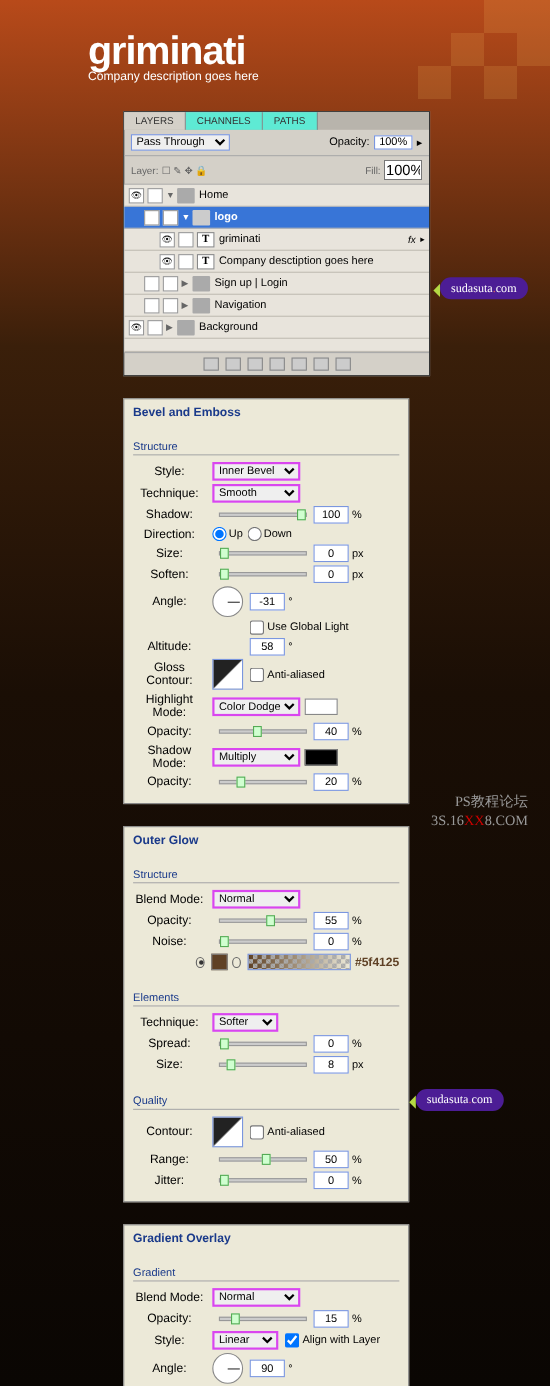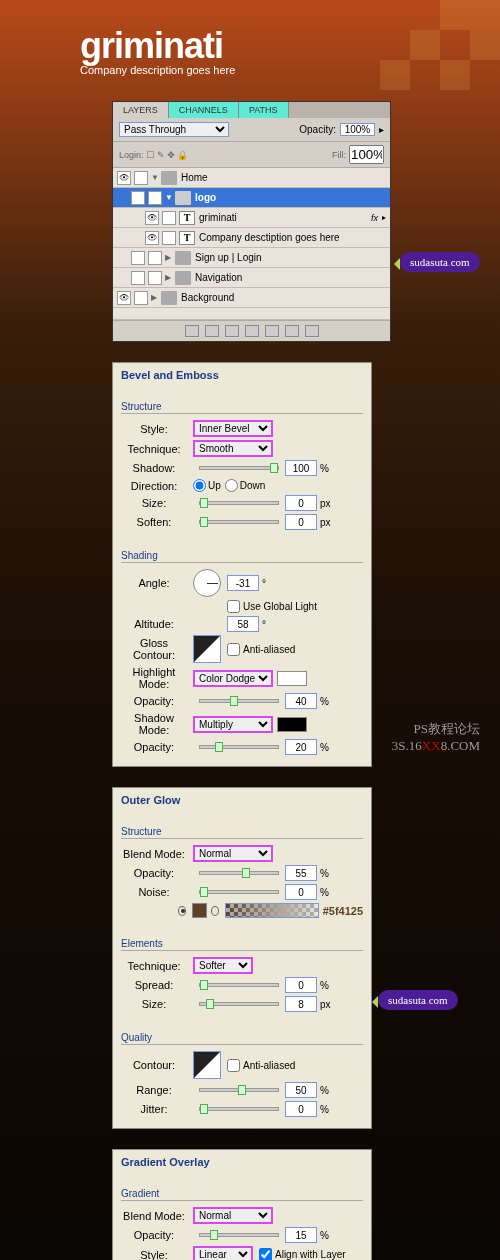--- a/index.html
+++ b/index.html
@@ -22,21 +22,21 @@
   width: 279px;
   margin: 10px 0 0 112px;
   background: #d4d0c8;
   border: 1px solid #333;
   font-size: 10px;
 }
 .tabs { display: flex; background: #b8b4ac; }
 .tab { padding: 3px 10px; background: #5eead4; color: #333; font-size: 9px; border-right: 1px solid #888; }
 .tab.active { background: #d4d0c8; }
 .blend-row { display: flex; align-items: center; padding: 4px 6px; gap: 4px; border-bottom: 1px solid #aaa; }
-.blend-row select { font-size: 10px; width: 110px; border: 1px solid #7a96df; }
+.blend-row select { font-size: 10px; width: 90px; border: 1px solid #7a96df; }
 .blend-row .opacity-label { margin-left: auto; }
 .blend-row input[type="text"] { width: 35px; font-size: 10px; border: 1px solid #7a96df; text-align: center; }
 .lock-row { display: flex; align-items: center; padding: 3px 6px; gap: 3px; font-size: 9px; color: #666; border-bottom: 1px solid #aaa; }
 .lock-row .fill-section { margin-left: auto; display: flex; align-items: center; gap: 3px; }
 .layer-list { background: #e8e4dc; }
 .layer-row { display: flex; align-items: center; padding: 2px 4px; border-bottom: 1px solid #c0bcb4; min-height: 20px; }
 .layer-row.selected { background: #3875d7; color: #fff; }
 .eye { width: 14px; height: 14px; border: 1px solid #999; background: #fff; margin-right: 3px; display: flex; align-items: center; justify-content: center; font-size: 8px; }
 .spacer { width: 14px; height: 14px; border: 1px solid #999; background: #fff; margin-right: 3px; }
 .tri { width: 10px; font-size: 8px; color: #666; }
@@ -124,21 +124,21 @@
     <div class="tab">CHANNELS</div>
     <div class="tab">PATHS</div>
   </div>
   <div class="blend-row">
     <select><option>Pass Through</option></select>
     <span class="opacity-label">Opacity:</span>
     <input type="text" value="100%" style="">
     <span>▸</span>
   </div>
   <div class="lock-row">
-    <span>Login:</span>
+    <span>Layer:</span>
     <span>☐ ✎ ✥ 🔒</span>
     <div class="fill-section">
       <span>Fill:</span>
       <input type="text" style="width: 35px;" value="100%">
     </div>
   </div>
   <div class="layer-list">
     <div class="layer-row">
         <span class="eye">👁</span>
         <span class="spacer"></span>
@@ -247,21 +247,20 @@
     </div>
   <div class="field-row">
       <span class="field-label">Soften:</span>
       <span class="slider">
         <span class="thumb" style="left:0"></span>
       </span>
       <input type="text" value="0" style="">
       <span class="unit">px</span>
     </div>
 
-  <div class="section-label">Shading</div>
   <div class="field-row">
       <span class="field-label">Angle:</span>
       <span class="angle-dial"></span>
       <span style="width:6px"></span>
       <input type="text" value="-31" style="">
       <span class="unit">°</span>
     </div>
   <div class="field-row">
       <span class="field-label"></span>
       <span style="width:34px"></span>

